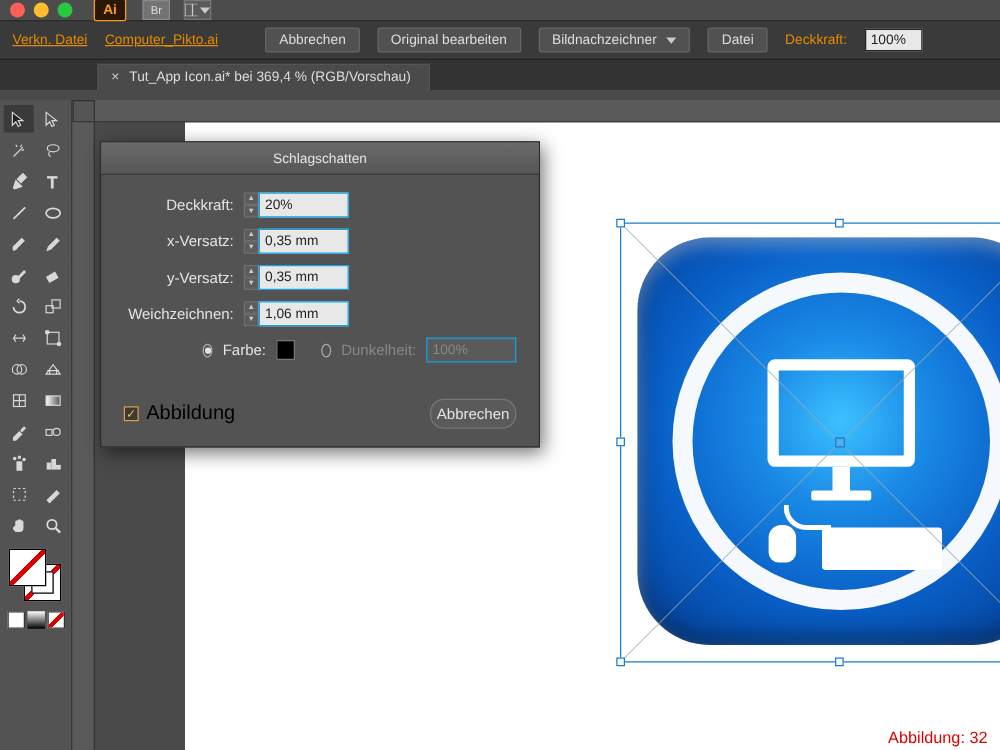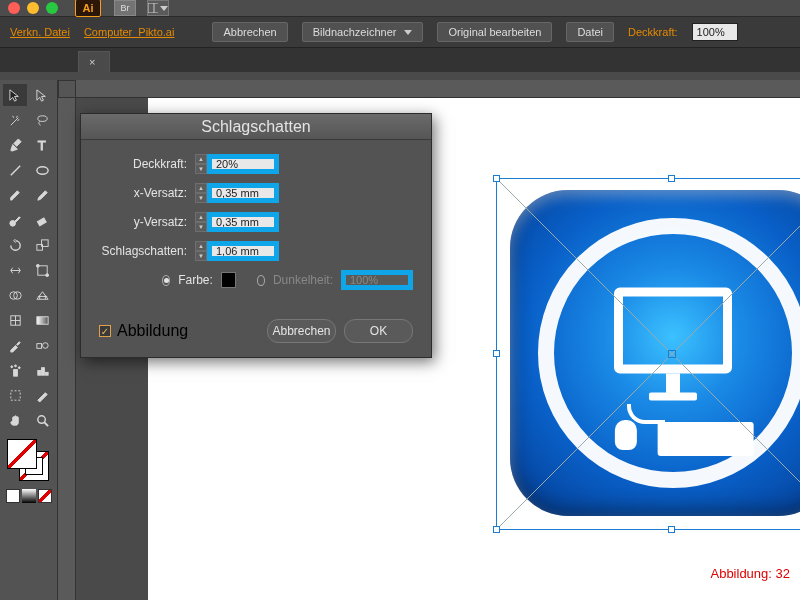--- a/index.html
+++ b/index.html
@@ -44,21 +44,21 @@
   .mini.b{background:linear-gradient(#fff,#000);}
   .mini.c{background:#fff;border:1px solid #333;position:relative;}
   .mini.c::after{content:"";position:absolute;inset:0;background:linear-gradient(135deg,transparent 40%,#d00 40%,#d00 60%,transparent 60%);}
 
   
   .canvas-wrap { flex:1; background:#4a4a4a; position:relative; }
   .ruler-gap{position:absolute;top:0;left:0;width:18px;height:18px;background:#555;border:1px solid #333;}
   .ruler-h{position:absolute;top:0;left:18px;right:0;height:18px;background:#5a5a5a;border-bottom:1px solid #333;}
   .ruler-v{position:absolute;top:18px;left:0;width:18px;bottom:0;background:#5a5a5a;border-right:1px solid #333;}
   .artboard{position:absolute;top:18px;left:90px;right:0;bottom:0;background:#fff;}
-  .ab-label{position:absolute;bottom:19px;right:10px;color:#d00;font-size:13px;}
+  .ab-label{position:absolute;bottom:3px;right:10px;color:#d00;font-size:13px;}
 
   
   .appicon{position:absolute; top:92px; left:362px; width:326px; height:326px; border-radius:58px;
     background:radial-gradient(circle at 50% 45%, #3cc1ff 0%, #1a8ae6 28%, #0960c8 60%, #043a8f 100%);
     box-shadow:inset 0 6px 14px rgba(255,255,255,.35), inset 0 -6px 20px rgba(0,0,0,.4);}
   .ring{position:absolute;inset:28px;border:16px solid rgba(255,255,255,.96);border-radius:50%;}
   .pc{position:absolute;top:50%;left:50%;transform:translate(-50%,-58%);}
   .monitor{width:118px;height:86px;border:9px solid #fff;border-radius:6px;position:relative;}
   .stand{width:14px;height:20px;background:#fff;margin:0 auto;}
   .base{width:48px;height:8px;background:#fff;margin:-1px auto 0;border-radius:2px;}
@@ -73,29 +73,29 @@
   .h.ml{top:calc(50% - 4px);left:-4px}
   .h.bl{bottom:-4px;left:-4px}.h.bm{bottom:-4px;left:calc(50% - 4px)}
   .diag{position:absolute;inset:0;}
   .diag::before,.diag::after{content:"";position:absolute;inset:0;}
   .diag::before{background:linear-gradient(to bottom right,transparent calc(50% - .6px),#9aa 50%,transparent calc(50% + .6px));}
   .diag::after{background:linear-gradient(to bottom left,transparent calc(50% - .6px),#9aa 50%,transparent calc(50% + .6px));}
   .ctr{position:absolute;top:calc(50% - 4px);left:calc(50% - 4px);width:8px;height:8px;border:1px solid #1a7dd4;}
 
   
   .dialog{position:absolute;top:113px;left:80px;width:352px;background:#535353;border:1px solid #2c2c2c;box-shadow:3px 4px 14px rgba(0,0,0,.55);}
-  .dlg-title{height:26px;background:linear-gradient(#6a6a6a,#565656);display:flex;align-items:center;justify-content:center;color:#e4e4e4;font-size:16px;border-bottom:1px solid #3a3a3a;}
+  .dlg-title{height:26px;background:linear-gradient(#6a6a6a,#565656);display:flex;align-items:center;justify-content:center;color:#e4e4e4;font-size:11px;border-bottom:1px solid #3a3a3a;}
   .dlg-body{padding:14px 18px 14px 12px;color:#e4e4e4;font-size:12px;}
   .row{display:flex;align-items:center;margin-bottom:9px;gap:8px;}
   .row label{width:94px;text-align:right;}
   .sel{flex:0 0 140px;background:#4a4a4a;border:1px solid #6e6e6e;color:#e4e4e4;font-size:12px;padding:2px 6px;display:flex;justify-content:space-between;align-items:center;height:20px;}
   .numgrp{display:flex;align-items:center;}
   .spin{width:12px;height:20px;display:flex;flex-direction:column;}
   .spin div{flex:1;background:#5c5c5c;border:1px solid #6e6e6e;display:flex;align-items:center;justify-content:center;font-size:6px;color:#ccc;}
-  .num{width:72px;height:20px;background:#e8e8e8;border:5px solid #0ea5e9;color:#222;font-size:11px;padding:0 4px;}
+  .num{width:72px;height:20px;background:#e8e8e8;border:1px solid #0ea5e9;color:#222;font-size:11px;padding:0 4px;}
   .num.dis{background:#5a5a5a;color:#888;}
   .radio{width:11px;height:11px;border-radius:50%;border:1px solid #aaa;display:inline-flex;align-items:center;justify-content:center;}
   .radio.on::after{content:"";width:5px;height:5px;background:#e4e4e4;border-radius:50%;}
   .colorchip{width:22px;height:16px;background:#000;border:1px solid #777;}
   .dlg-foot{display:flex;align-items:center;justify-content:space-between;padding:6px 18px 14px;}
   .chk{width:12px;height:12px;border:1px solid #e0a04a;background:#3a3a3a;display:inline-flex;align-items:center;justify-content:center;color:#f5b95a;font-size:10px;margin-right:6px;}
   .dlg-foot .btns{display:flex;gap:8px;}
   .dbtn{width:69px;text-align:center;background:#5a5a5a;border:1px solid #777;color:#e4e4e4;font-size:12px;padding:4px 0;border-radius:11px;}
 
   .tri{width:0;height:0;border-left:4px solid transparent;border-right:4px solid transparent;border-top:5px solid #ccc;}
@@ -116,33 +116,34 @@
       </svg>
     <span class="tri" style="margin-left:2px"></span>
   </div>
 </div>
 
 <div class="optbar">
   <span class="link">Verkn. Datei</span>
   <span class="link">Computer_Pikto.ai</span>
   <div style="flex:0 0 10px"></div>
   <div class="btn">Abbrechen</div>
+  <div class="btn">Original bearbeiten</div>
   <div class="btn">
       <span>Bildnachzeichner</span>
       <span class="tri" style="margin-left:8px"></span>
     </div>
-  <div class="btn">Original bearbeiten</div>
   <div class="btn">Datei</div>
   <span style="color:#e68a00">Deckkraft:</span>
   <input class="field" value="100%" style="">
 </div>
 
 <div class="tabbar">
   <div class="tab">
     <span class="x">×</span>
+    <span>Tut_App Icon.ai* bei 369,4 % (RGB/Vorschau)</span>
   </div>
 </div>
 
 <div class="main">
 
   <div class="tools">
     <div class="tool-grid">
       <div class="tool" style="background:#3a3a3a">
           <svg viewBox="0 0 16 16">
             <path d="M2 2l0 11 3-3 2 4 2-1-2-4 4 0z" fill="#222"></path>
@@ -375,21 +376,21 @@
       <label>y-Versatz:</label>
       <div class="numgrp">
           <div class="spin">
             <div>▲</div>
             <div>▼</div>
           </div>
           <input class="num" value="0,35 mm" style="">
         </div>
     </div>
     <div class="row">
-      <label>Schlagschatten:</label>
+      <label>Weichzeichnen:</label>
       <div class="numgrp">
           <div class="spin">
             <div>▲</div>
             <div>▼</div>
           </div>
           <input class="num" value="1,06 mm" style="">
         </div>
     </div>
     <div class="row" style="margin-left:0;">
       <label></label>
@@ -402,16 +403,15 @@
       <input class="num dis" disabled="" value="100%" style="">
     </div>
   </div>
   <div class="dlg-foot">
     <div style="display:flex;align-items:center">
       <span class="chk">✓</span>
       <span>Abbildung</span>
     </div>
     <div class="btns">
       <div class="dbtn">Abbrechen</div>
-      <div class="dbtn">OK</div>
     </div>
   </div>
 </div>
 
 </body></html>

